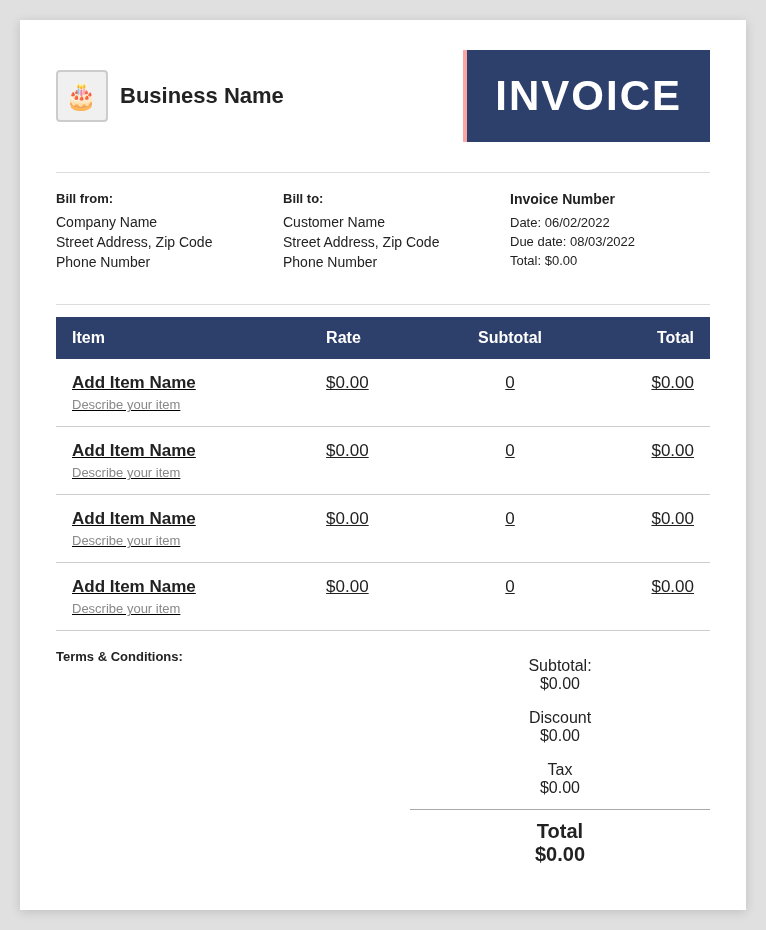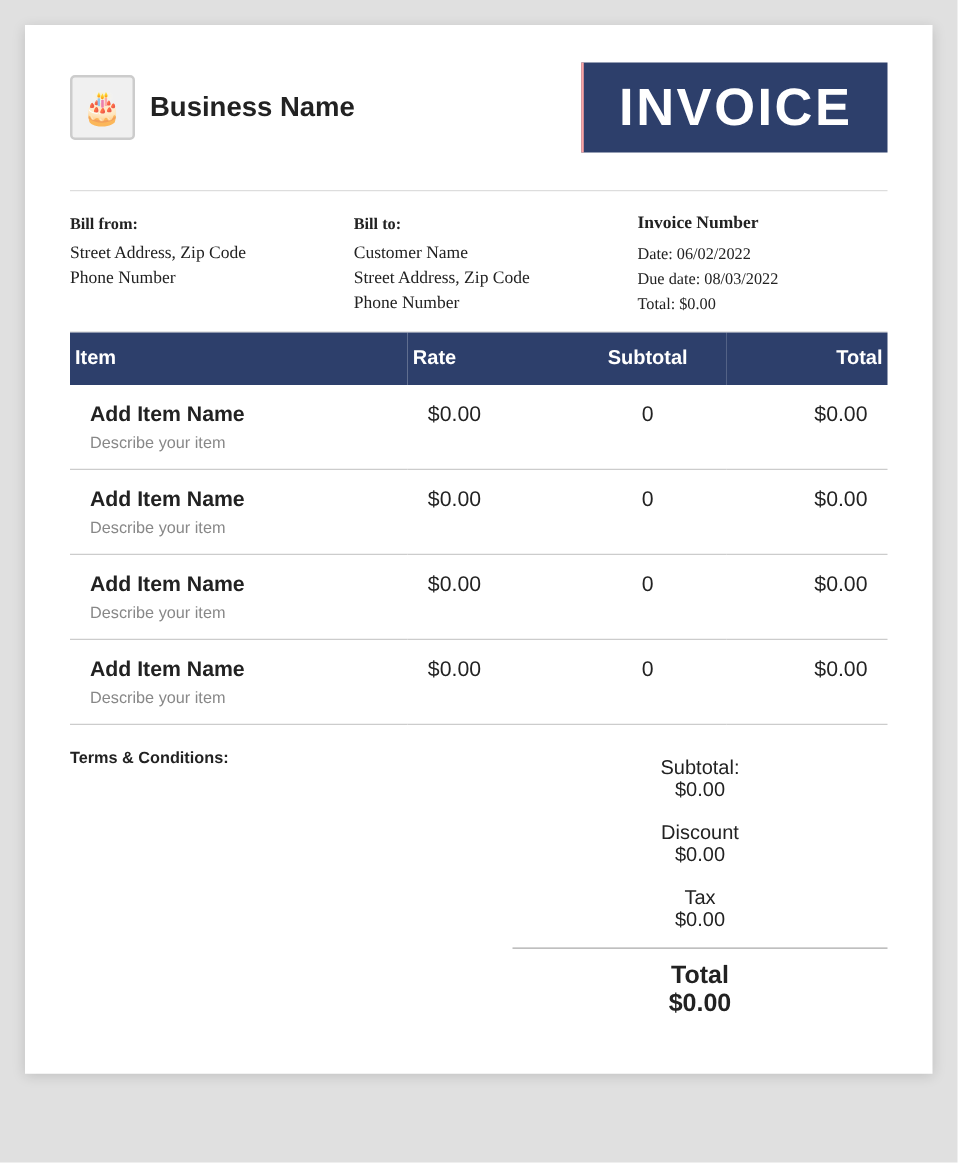--- a/index.html
+++ b/index.html
@@ -42,42 +42,41 @@
       justify-content: center;
       font-size: 26px;
     }
     .brand-name {
       font-size: 22px;
       font-weight: 700;
       color: #222;
     }
     .invoice-title-block {
       background: #2d3f6b;
-      padding: 12px 28px;
+      padding: 22px 28px;
       display: flex;
       align-items: center;
       gap: 0;
-      border-left: 2px solid #fca5a5;
+      border-left: 4px solid #fca5a5;
     }
     .invoice-title {
       font-size: 42px;
       font-weight: 900;
       color: #ffffff;
       letter-spacing: 2px;
     }
 
     
     .bill-section {
       display: flex;
       justify-content: space-between;
-      padding: 18px 0 14px 0;
+      padding: 18px 0 34px 0;
       border-top: 1px solid #ddd;
       border-bottom: 1px solid #ddd;
-      margin-bottom: 0;
-      font-family: Liberation Serif, serif;
+      margin-bottom: 12px;
     }
     .bill-column {
       display: flex;
       flex-direction: column;
       gap: 4px;
       min-width: 200px;
     }
     .bill-label {
       font-size: 13px;
       font-weight: 700;
@@ -104,21 +103,21 @@
       border-collapse: collapse;
       margin-top: 0;
     }
     .items-table thead tr {
       background: #2d3f6b;
     }
     .items-table thead th {
       color: #ffffff;
       font-size: 16px;
       font-weight: 600;
-      padding: 12px 4px;
+      padding: 12px 16px;
       text-align: left;
     }
     .items-table thead th.right {
       text-align: right;
     }
     .items-table thead th.center {
       text-align: center;
     }
     .items-table tbody tr {
       border-bottom: 1px solid #ccc;
@@ -129,20 +128,21 @@
       color: #222;
     }
     .item-desc {
       font-size: 13px;
       color: #888;
       margin-top: 4px;
     }
     .items-table td {
       padding: 14px 16px;
       vertical-align: top;
+      text-decoration: underline;
     }
     .td-rate, .td-qty, .td-total {
       font-size: 17px;
       color: #222;
       padding-top: 14px;
     }
     .td-rate { text-align: left; }
     .td-qty { text-align: center; }
     .td-total { text-align: right; font-weight: 400; }
 
@@ -197,20 +197,21 @@
       <span class="brand-name">Business Name</span>
     </div>
     <div class="invoice-title-block">
       <span class="invoice-title">INVOICE</span>
     </div>
   </div>
 
   <div class="bill-section">
     <div class="bill-column">
       <span class="bill-label">Bill from:</span>
+      <span class="bill-value">Company Name</span>
       <span class="bill-value">Street Address, Zip Code</span>
       <span class="bill-value">Phone Number</span>
     </div>
     <div class="bill-column">
       <span class="bill-label">Bill to:</span>
       <span class="bill-value">Customer Name</span>
       <span class="bill-value">Street Address, Zip Code</span>
       <span class="bill-value">Phone Number</span>
     </div>
     <div class="bill-column invoice-meta">

